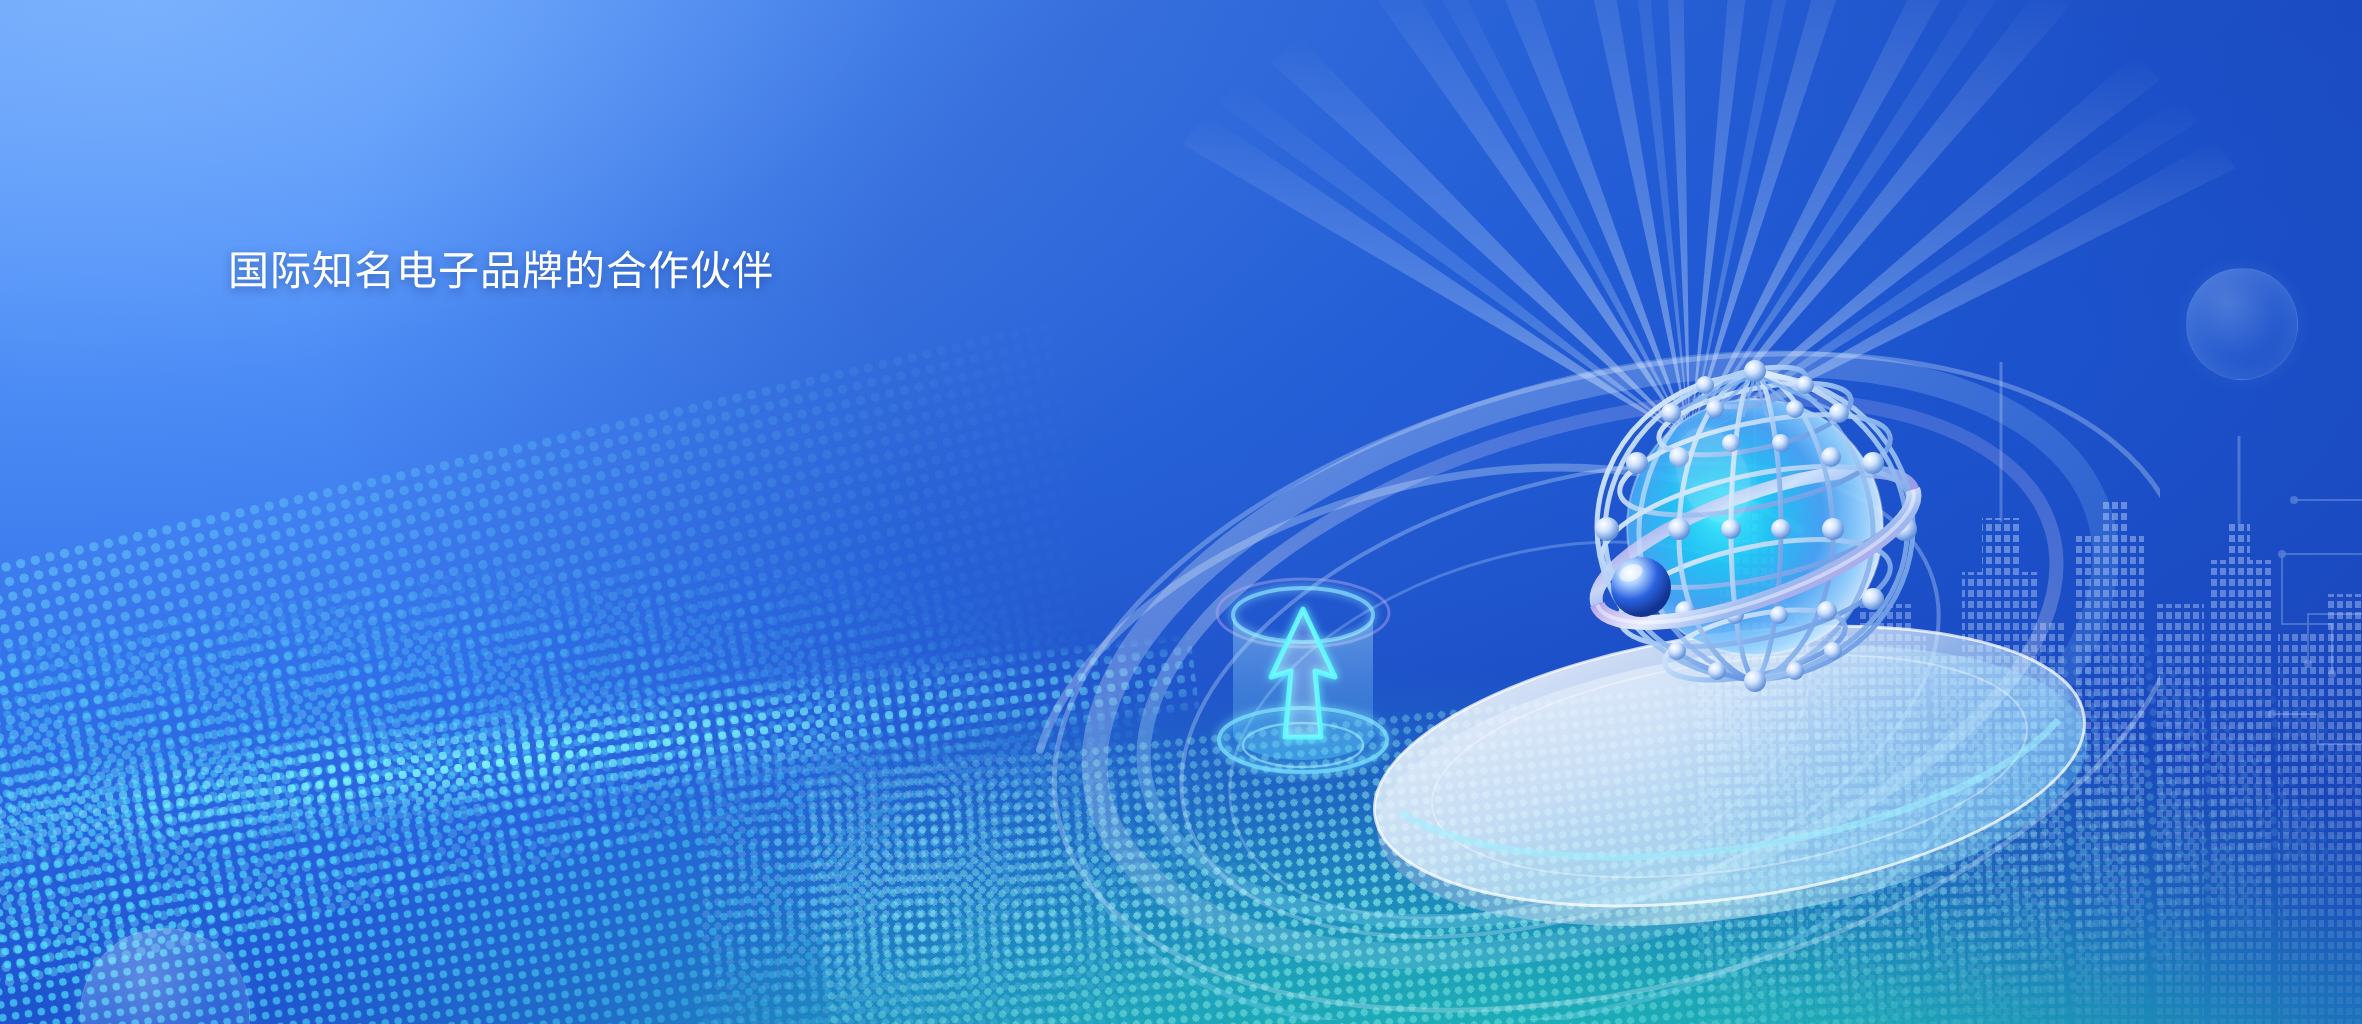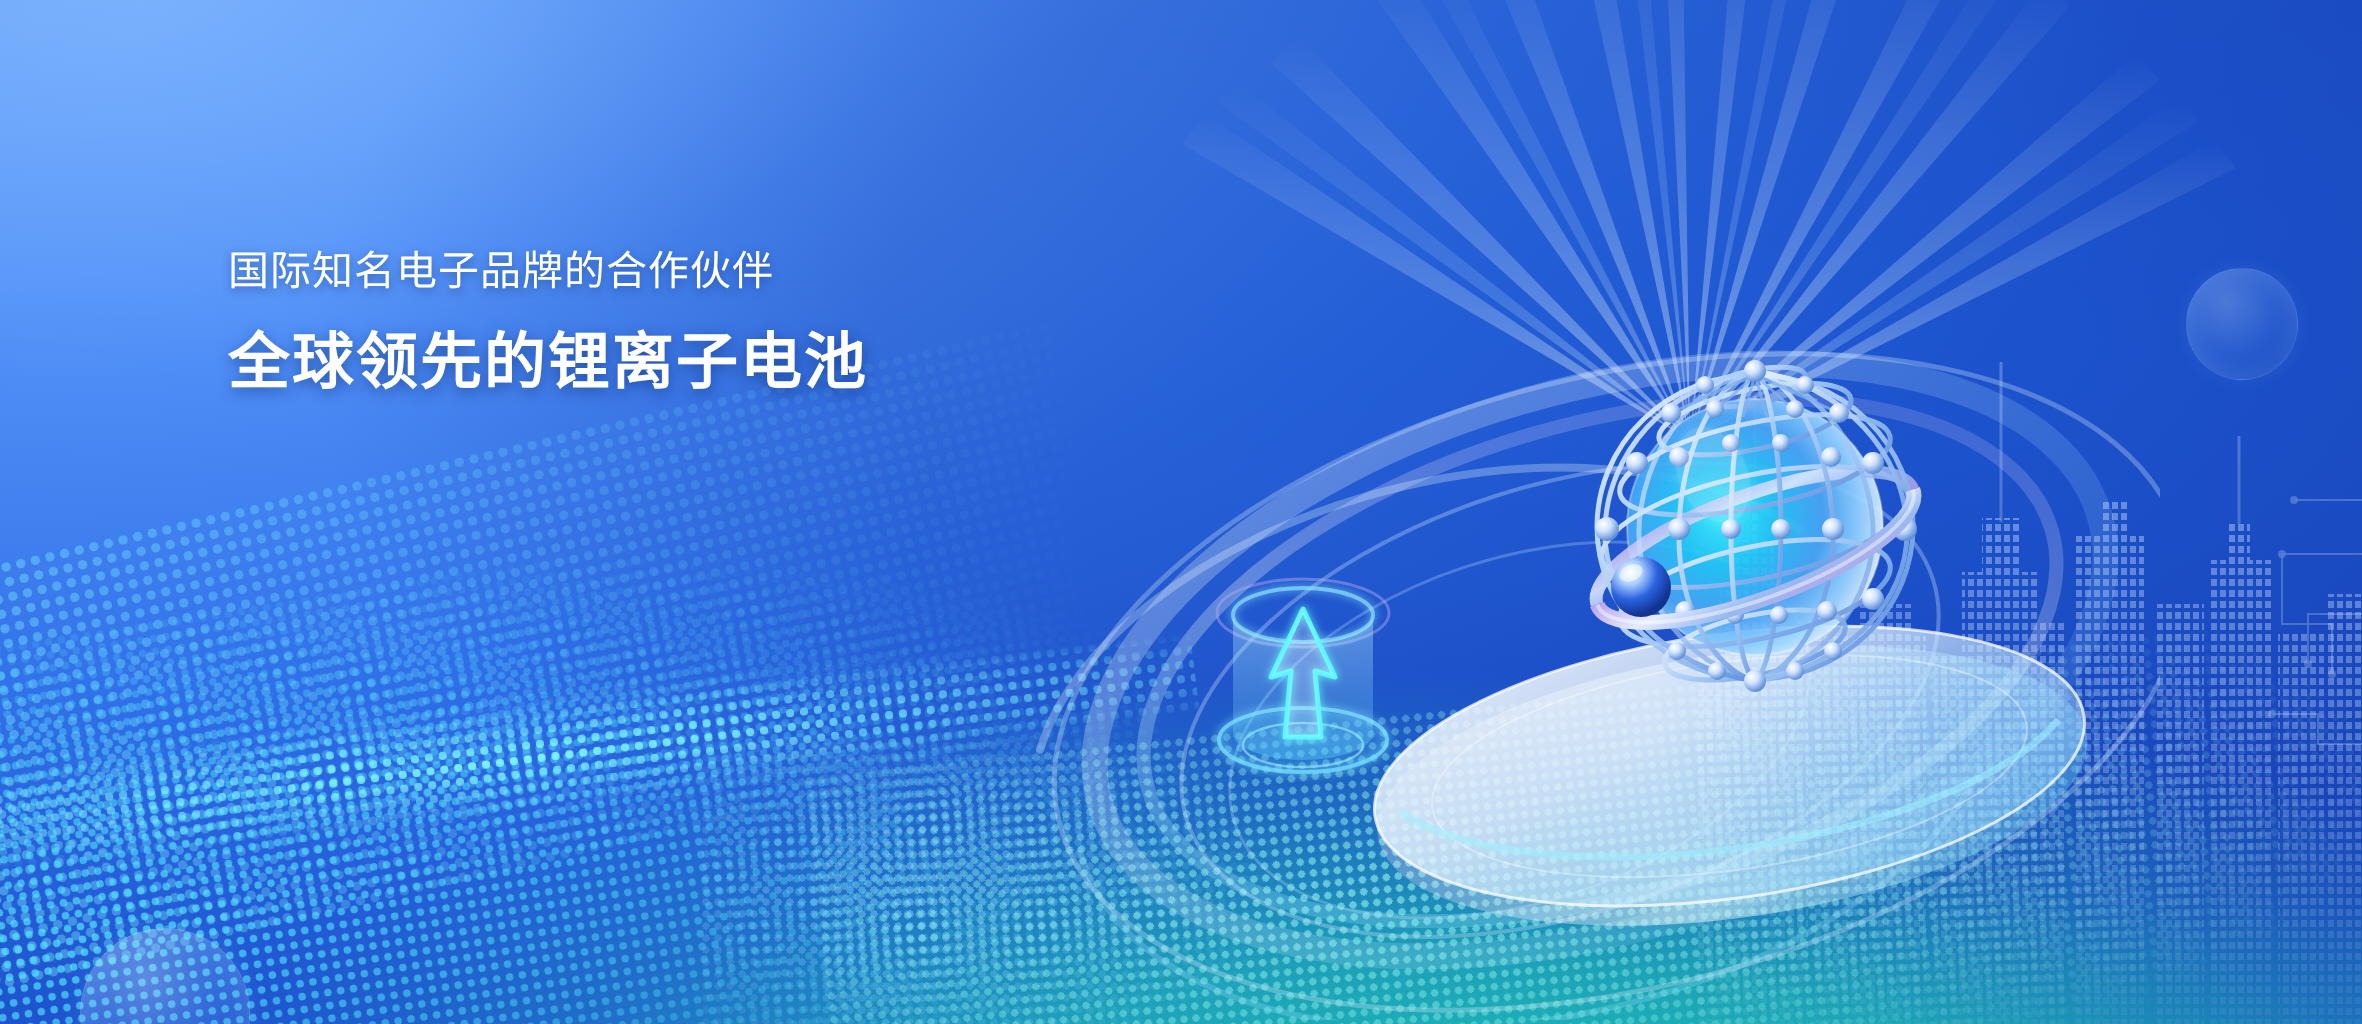--- a/index.html
+++ b/index.html
@@ -462,17 +462,16 @@
 
     <ellipse cx="168" cy="160" rx="34" ry="50" fill="#ffffff" opacity=".18" transform="rotate(-24 168 160)" filter="url(#softGlow)"></ellipse>
   </svg>
 
   <div class="bubble bubble-tr"></div>
   <div class="bubble bubble-bl"></div>
 
   <div class="copy">
     <p class="eyebrow">国际知名电子品牌的合作伙伴</p>
     <h1 class="headline">
-      <span class="hl-line">全球领先的锂离子电池</span>
     </h1>
   </div>
 
 </div>
 
 </body></html>

